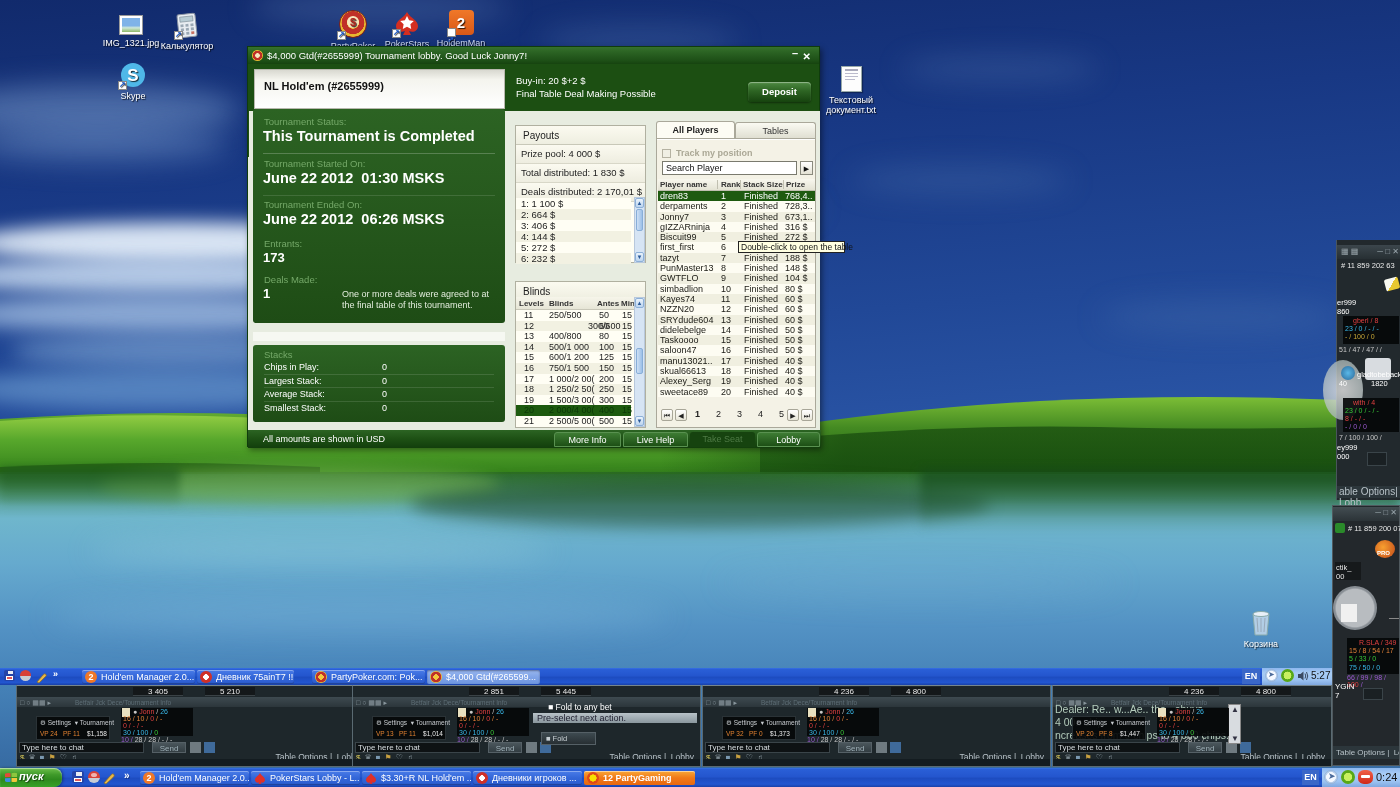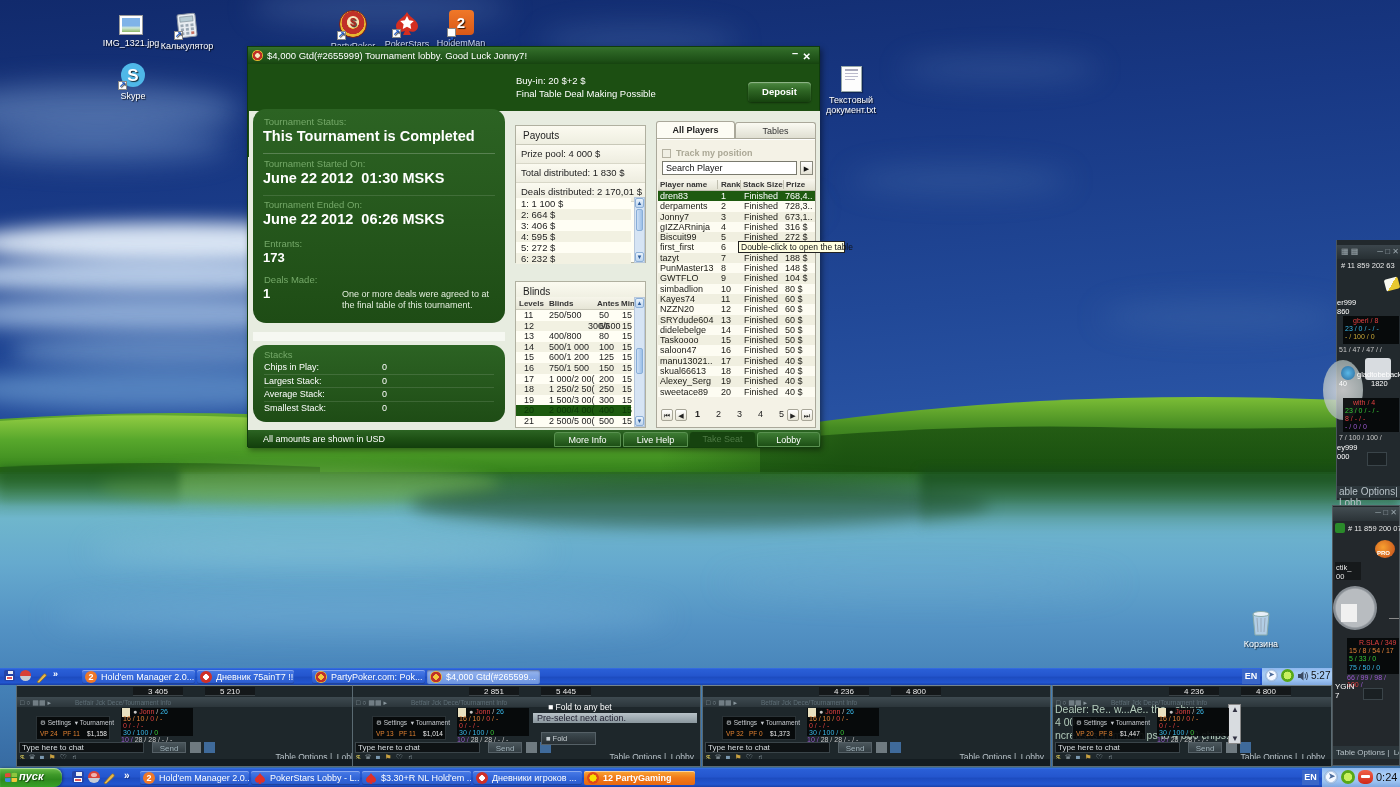--- a/index.html
+++ b/index.html
@@ -34,21 +34,21 @@
 .hudbox { position:absolute; background:rgba(5,8,9,.92); color:#c8c8c8; font-size:7px; line-height:8px; z-index:2; }
 .chatrow { position:absolute; left:5px; top:57px; color:#d8dde0; font-size:8px; z-index:3; line-height:10px; }
 .tablopt { position:absolute; right:6px; top:66px; color:#b8c2c8; font-size:8.5px; }
 .iconrow { position:absolute; left:3px; top:67px; color:#9fb0b8; font-size:8px; letter-spacing:4px; }
 
 #lobby { position:absolute; left:247px; top:46px; width:573px; height:401px; background:#e7ece0; border:1px solid #0f3c0c; box-shadow:2px 3px 6px rgba(0,0,0,.45); }
 #ltitle { position:absolute; left:0; top:0; width:100%; height:17px;
   background:linear-gradient(180deg,#35712c 0%, #2b6323 30%, #1d4f16 80%, #16430f 100%);
   color:#fff; font-size:9.5px; line-height:17px; }
 #lheader { position:absolute; left:0; top:17px; width:100%; height:93px; background:#1c4f12; }
-.panel-dark { position:absolute; background:linear-gradient(180deg,#2c6323 0%, #275a1e 40%, #1e4c15 100%); border-radius:13px; }
+.panel-dark { position:absolute; background:linear-gradient(180deg,#2c6323 0%, #275a1e 40%, #1e4c15 100%); border-radius:3px; }
 .lab { color:#74a868; font-size:9.5px; }
 .wpanel { position:absolute; background:#fffef4; border:1px solid #b0b0a0; }
 .ptitle { font-size:10px; color:#222; padding:4px 0 3px 7px; border-bottom:1px solid #c8c8b8; background:linear-gradient(180deg,#fbfaf0,#eeeee0); }
 .scroll { position:absolute; width:11px; background:#d6e4f4; border:1px solid #b8c8dc; }
 .sbtn { position:absolute; left:0; width:9px; height:10px; background:linear-gradient(180deg,#eaf3fc,#bcd4ee); border:1px solid #8cb0d8; border-radius:2px; color:#2a5a9a; font-size:6px; text-align:center; line-height:9px; }
 .footbtn { position:absolute; top:2px; height:15px; border-radius:3px 3px 0 0; background:linear-gradient(180deg,#3d7c33,#1d4f15); border:1px solid #599150; color:#fff; font-size:9px; text-align:center; line-height:14px; }
 </style>
 </head>
 <body>
 <div id="desktop">
@@ -392,20 +392,23 @@
     </div>
   </div>
   <div id="lobby">
     <div id="ltitle">
       <div class="abs" style="left:4px;top:3px;width:11px;height:11px;border-radius:50%;background:radial-gradient(circle at 50% 50%, #f8e8c0 0 28%, #c03028 30% 60%, #e8b830 62% 75%, #a82018 77% 100%);"></div>
       <span style="position:absolute;left:19px;top:0;">$4,000 Gtd(#2655999) Tournament lobby. Good Luck Jonny7!</span>
       <span style="position:absolute;right:21px;top:-2px;font-size:11px;font-weight:bold;">–</span>
       <span style="position:absolute;right:8px;top:1px;font-size:10px;font-weight:bold;">✕</span>
     </div>
     <div id="lheader"></div>
+    <div class="abs" style="left:6px;top:22px;width:251px;height:40px;background:linear-gradient(180deg,#d8d8d0 0%,#f4f4ee 25%,#ffffff 100%);border:1px solid #b8b8ae;">
+      <div style="font-size:11px;font-weight:bold;color:#111;padding:10px 0 0 9px;">NL Hold'em (#2655999)</div>
+    </div>
     <div class="abs" style="left:268px;top:27px;width:230px;color:#fff;font-size:9.5px;line-height:13px;">Buy-in: 20 $+2 $<br>Final Table Deal Making Possible</div>
     <div class="abs" style="left:500px;top:35px;width:63px;height:20px;border-radius:4px;background:linear-gradient(180deg,#4e8a42 0%,#2d6423 45%,#16430e 100%);box-shadow:inset 0 1px 1px rgba(255,255,255,.4), 0 1px 2px rgba(0,0,0,.4);color:#fff;font-weight:bold;font-size:9.5px;text-align:center;line-height:20px;">Deposit</div>
 
     <div class="abs" style="left:1px;top:64px;width:571px;height:319px;background:#e7ece0;"></div>
 
     <div class="panel-dark" style="left:5px;top:62px;width:252px;height:214px;">
       <div class="lab" style="position:absolute;left:11px;top:7px;">Tournament Status:</div>
       <div class="abs" style="left:10px;top:19px;color:#fff;font-weight:bold;font-size:14.5px;">This Tournament is Completed</div>
       <div class="abs" style="left:10px;top:44px;width:232px;height:1px;background:rgba(255,255,255,.22);"></div>
       <div class="lab" style="position:absolute;left:11px;top:49px;">Tournament Started On:</div>
@@ -433,21 +436,21 @@
 
     <div class="wpanel" style="left:267px;top:78px;width:131px;height:138px;">
       <div class="ptitle">Payouts</div>
       <div style="font-size:9.5px;color:#222;background:linear-gradient(180deg,#fbfaf0,#eeede0);border-bottom:1px solid #d8d7c8;height:19px;line-height:18px;padding-left:5px;overflow:hidden;">Prize pool: 4 000 $</div>
       <div style="font-size:9.5px;color:#222;background:linear-gradient(180deg,#fbfaf0,#eeede0);border-bottom:1px solid #d8d7c8;height:19px;line-height:18px;padding-left:5px;overflow:hidden;">Total distributed: 1 830 $</div>
       <div style="font-size:9.5px;color:#222;background:linear-gradient(180deg,#fbfaf0,#eeede0);border-bottom:1px solid #d8d7c8;height:19px;line-height:18px;padding-left:5px;overflow:hidden;">Deals distributed: 2 170,01 $</div>
       <div class="abs" style="left:0px;top:72px;width:115px;height:65px;font-size:9.5px;color:#222;line-height:11px;">
         <div style="background:#fffef4;padding-left:5px;">1: 1 100 $</div>
         <div style="background:#f2f1e2;padding-left:5px;">2: 664 $</div>
         <div style="background:#fffef4;padding-left:5px;">3: 406 $</div>
-        <div style="background:#f2f1e2;padding-left:5px;">4: 595 $</div>
+        <div style="background:#f2f1e2;padding-left:5px;">4: 144 $</div>
         <div style="background:#fffef4;padding-left:5px;">5: 272 $</div>
         <div style="background:#f2f1e2;padding-left:5px;">6: 232 $</div>
       </div>
       <div class="scroll" style="right:0;top:71px;height:66px;">
         <div class="sbtn" style="top:0;">▲</div>
         <div class="abs" style="left:1px;top:11px;width:7px;height:22px;background:linear-gradient(90deg,#cfe0f4,#9cc0e8);border:1px solid #88aed8;border-radius:2px;"></div>
         <div class="sbtn" style="bottom:0;">▼</div>
       </div>
     </div>
 

